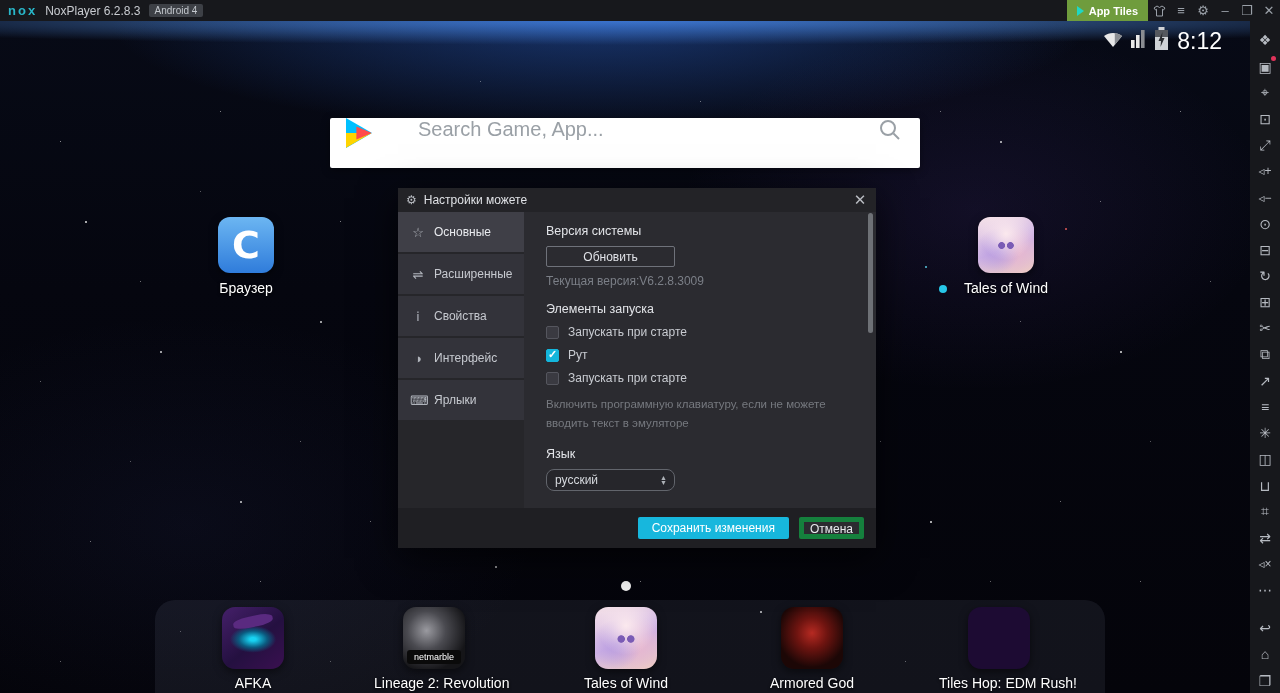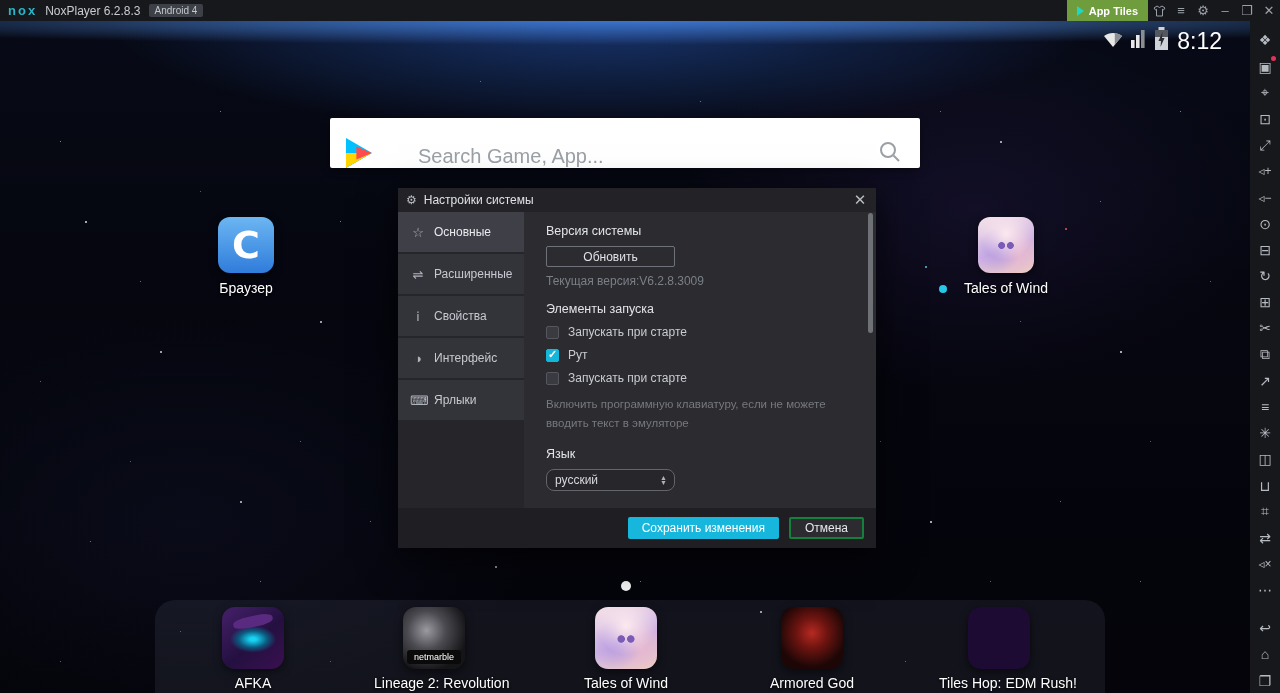--- a/index.html
+++ b/index.html
@@ -47,21 +47,21 @@
     1120px 330px #ffffffe0, 240px 480px #ffffffd0, 680px 440px #ffffffe0, 1000px 120px #ffffffd0,
     160px 330px #ffffffd0, 930px 500px #ffffffe0, 1065px 207px #e05858, 925px 245px #58c8e0,
     760px 590px #ffffffd0, 495px 545px #ffffffc0; }
 
   
   .statusbar { position:absolute; right:28px; top:6px; display:flex; align-items:center; gap:5px; }
   .clock { color:#fff; font-size:23px; font-weight:400; margin-left:3px; }
 
   
   .searchbar { position:absolute; left:330px; top:97px; width:590px; height:50px; background:#fff;
-    border-radius:2px; display:flex; align-items:flex-end; box-shadow:0 2px 8px rgba(0,0,0,.4); }
+    border-radius:2px; display:flex; align-items:flex-start; box-shadow:0 2px 8px rgba(0,0,0,.4); }
   .play-wrap { position:relative; margin-left:16px; width:28px; height:30px; }
   .play-wrap i { position:absolute; left:0; top:0; width:0; height:0; }
   .p1 { border-left:26px solid #00c0ff; border-top:15px solid transparent; border-bottom:15px solid transparent; }
   .p2 { border-left:26px solid #ffd400; border-top:15px solid transparent; border-bottom:15px solid transparent;
     clip-path:polygon(0 50%, 100% 50%, 0 100%); }
   .p3 { border-left:26px solid #ff4b4b; border-top:15px solid transparent; border-bottom:15px solid transparent;
     clip-path:polygon(40% 28%, 100% 50%, 40% 72%); }
   .search-ph { margin-left:44px; color:#9aa0a6; font-size:20px; }
   .mag { margin-left:auto; margin-right:18px; }
 
@@ -114,21 +114,21 @@
     border-radius:8px; display:flex; align-items:center; cursor:pointer; }
   .dd .dv { color:#d6d9de; font-size:12px; margin-left:8px; flex:1; }
   .dd .chev { display:flex; flex-direction:column; margin-right:7px; color:#aeb2b8; }
   .dd .chev i { font-style:normal; font-size:7px; line-height:5px; }
   .vspace18 { height:18px; } .vspace14 { height:14px; }
   .dlg-scroll { position:absolute; right:3px; top:1px; width:5px; height:120px; background:#6e7176; border-radius:3px; }
   .dlg-foot { position:absolute; left:0; top:320px; width:478px; height:40px; background:#1f1f23;
     display:flex; align-items:center; justify-content:flex-end; gap:10px; padding-right:12px; }
   .btn-save { height:22px; padding:0 14px; background:#17b7dd; border:none; color:#fff; font-size:12px;
     border-radius:2px; cursor:pointer; font-family:"Liberation Sans",sans-serif; }
-  .btn-cancel { height:22px; padding:0 14px; background:#2b2b30; border:2px solid #15803d; color:#e6e8ec;
+  .btn-cancel { height:22px; padding:0 6px; background:#2b2b30; border:5px solid #15803d; color:#e6e8ec;
     font-size:12px; border-radius:2px; cursor:pointer; font-family:"Liberation Sans",sans-serif; }
 
   
   .page-dot { position:absolute; left:621px; top:560px; width:10px; height:10px; border-radius:50%; background:#f2f2f2; }
 
   
   .dock { position:absolute; left:155px; top:579px; width:950px; height:93px;
     background:rgba(150,160,190,0.10); border-radius:20px 20px 0 0; }
   .dock-app { position:absolute; top:7px; width:120px; text-align:center; cursor:pointer; }
   .dock-app .ico { width:62px; height:62px; border-radius:13px; margin:0 auto; position:relative;
@@ -267,21 +267,21 @@
       </div>
       <div class="dock-app" style="left:784px;">
         <div class="ico ico-tiles"></div>
         <div class="lbl">Tiles Hop: EDM Rush!</div>
       </div>
     </div>
 
     <div class="dialog">
       <div class="dlg-head">
         <span class="g">⚙</span>
-        <span class="t">Настройки системы</span>
+        <span class="t">Настройки можете</span>
         <span class="dlg-close">✕</span>
       </div>
 
       <div class="dlg-side">
         <div class="dlg-tab sel">
           <span class="ti">☆</span>
           <span>Основные</span>
         </div>
         <div class="dlg-tab">
           <span class="ti">⇌</span>

